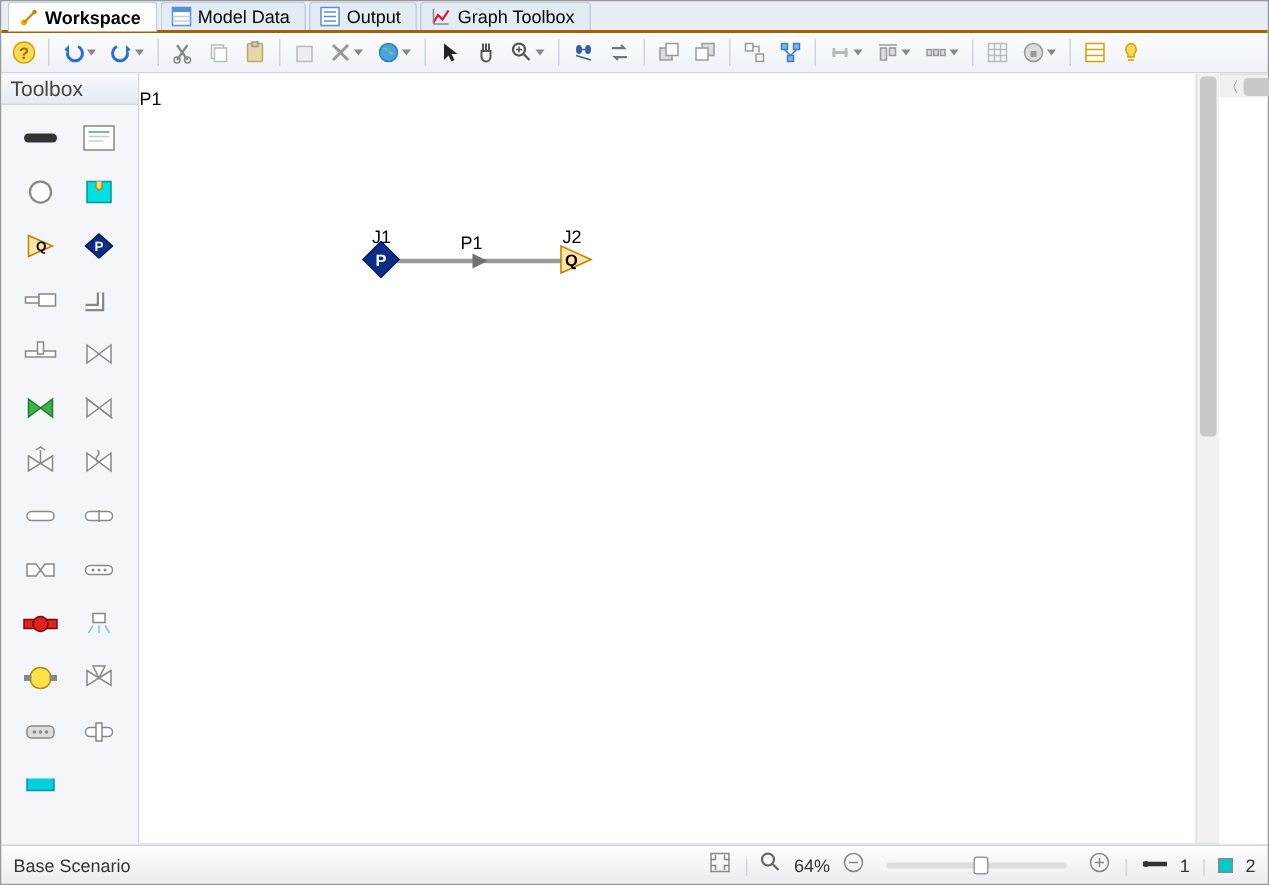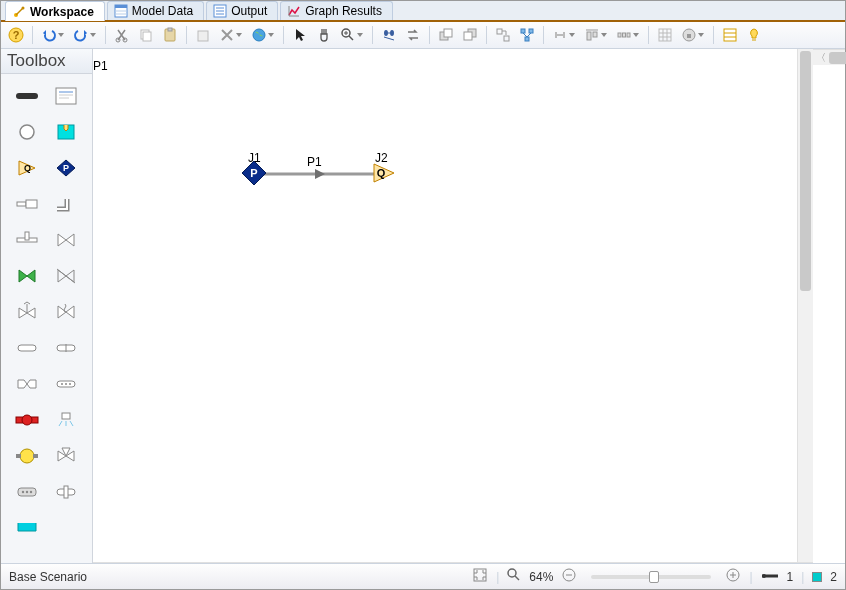--- a/index.html
+++ b/index.html
@@ -79,21 +79,21 @@
     display: flex;
     min-height: 0;
   }
   .toolbox {
     width: 92px;
     background: #f4f6f9;
     border-right: 1px solid #d0d5dd;
     display:flex; flex-direction:column;
   }
   .toolbox-title {
-    font-size: 17px; color:#444;
+    font-size: 14px; color:#444;
     padding: 2px 6px;
     background: linear-gradient(#f7f9fc,#e7ecf3);
     border-bottom: 1px solid #d0d5dd;
   }
   .toolgrid {
     flex:1;
     display:grid;
     grid-template-columns: 1fr 1fr;
     grid-auto-rows: 32px;
     gap: 4px;
@@ -191,21 +191,21 @@
       <span>Output</span>
     </div>
     <div class="tab">
       <span class="tabicon">
         <svg viewBox="0 0 14 14">
             <polyline points="2,11 5,6 8,9 12,3" fill="none" stroke="#d14" stroke-width="1.5"></polyline>
             <line x1="2" y1="12" x2="12" y2="12" stroke="#888"></line>
             <line x1="2" y1="2" x2="2" y2="12" stroke="#888"></line>
           </svg>
       </span>
-      <span>Graph Results</span>
+      <span>Graph Toolbox</span>
     </div>
   </div>
 
   <div class="toolbar">
     <div class="tbtn">
         <svg width="16" height="16">
           <circle cx="8" cy="8" r="7" fill="#ffd95a" stroke="#d6a100"></circle>
           <text x="8" y="12" text-anchor="middle" font-size="11" font-weight="bold" fill="#9a6b00">?</text>
         </svg>
       </div>

